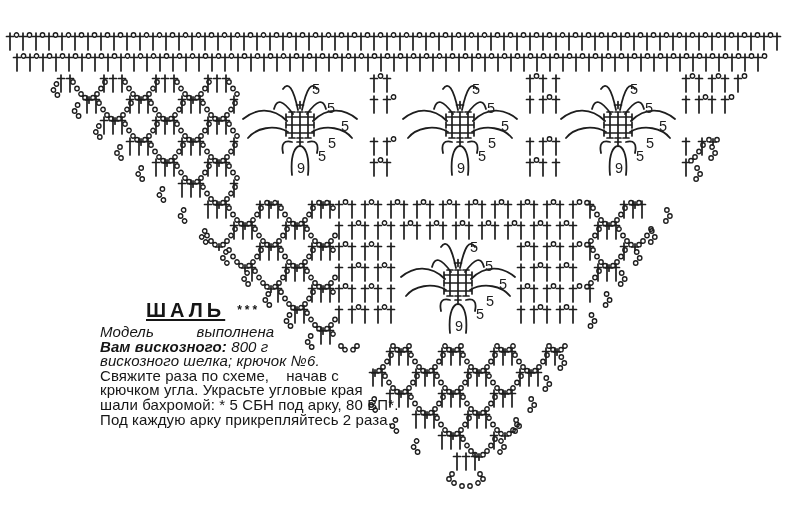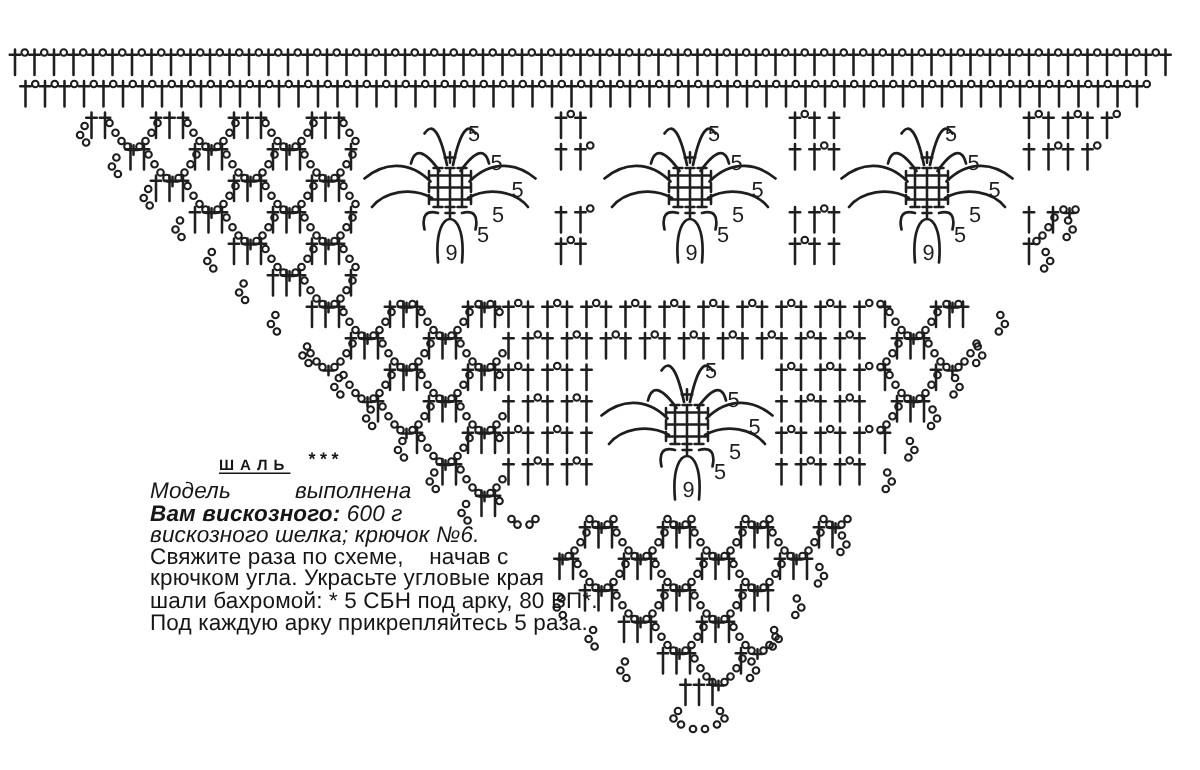--- a/index.html
+++ b/index.html
@@ -1,21 +1,21 @@
 <!DOCTYPE html>
 <html><head>
 <meta charset="utf-8">
 <style>
   html,body{margin:0;padding:0;background:#e8e8e8;}
   .page{position:relative;width:800px;height:513px;background:#ffffff;overflow:hidden;
         font-family:"Liberation Sans",sans-serif;}
   .chart-svg{position:absolute;left:0;top:0;}
   .textblock{position:absolute;left:100px;top:299px;width:286px;color:#161616;}
   .title-row{margin-left:46px;margin-bottom:3px;white-space:pre;}
-  .title{font-weight:bold;font-size:10px;letter-spacing:4px;text-decoration:underline;text-underline-offset:2px;}
+  .title{font-weight:bold;font-size:20px;letter-spacing:4px;text-decoration:underline;text-underline-offset:2px;}
   .stars{font-weight:bold;font-size:12px;margin-left:12px;letter-spacing:3px;vertical-align:3px;}
   .ln{font-size:15px;line-height:14.6px;white-space:pre;letter-spacing:0.1px;}
   .it{font-style:italic;}
   .bld{font-weight:bold;}
 </style>
 </head>
 <body>
 
 <div class="page">
   <svg class="chart-svg" id="chart" width="800" height="513" viewBox="0 0 800 513">
@@ -44,20 +44,20 @@
       <text x="489" y="271" text-anchor="middle" fill="#1e1e1e" font-family="&quot;Liberation Sans&quot;,sans-serif" font-size="14.5">5</text>
       <text x="503" y="289" text-anchor="middle" fill="#1e1e1e" font-family="&quot;Liberation Sans&quot;,sans-serif" font-size="14.5">5</text>
       <text x="490" y="306" text-anchor="middle" fill="#1e1e1e" font-family="&quot;Liberation Sans&quot;,sans-serif" font-size="14.5">5</text>
       <text x="480" y="319" text-anchor="middle" fill="#1e1e1e" font-family="&quot;Liberation Sans&quot;,sans-serif" font-size="14.5">5</text>
       <text x="459" y="331" text-anchor="middle" fill="#1e1e1e" font-family="&quot;Liberation Sans&quot;,sans-serif" font-size="14.5">9</text>
     </svg>
 
   <div class="textblock">
     <div class="title-row"><span class="title">ШАЛЬ</span><span class="stars">***</span></div>
     <div class="ln it">Модель          выполнена</div>
-    <div class="ln it"><span class="bld">Вам вискозного:</span><span> 600 г</span></div>
+    <div class="ln it"><span class="bld">Вам вискозного:</span><span> 800 г</span></div>
     <div class="ln it">вискозного шелка; крючок №6.</div>
     <div class="ln">Свяжите раза по схеме,    начав с</div>
     <div class="ln">крючком угла. Украсьте угловые края</div>
     <div class="ln">шали бахромой: * 5 СБН под арку, 80 ВП*.</div>
-    <div class="ln">Под каждую арку прикрепляйтесь 5 раза.</div>
+    <div class="ln">Под каждую арку прикрепляйтесь 2 раза.</div>
   </div>
 </div>
 
 </body></html>

